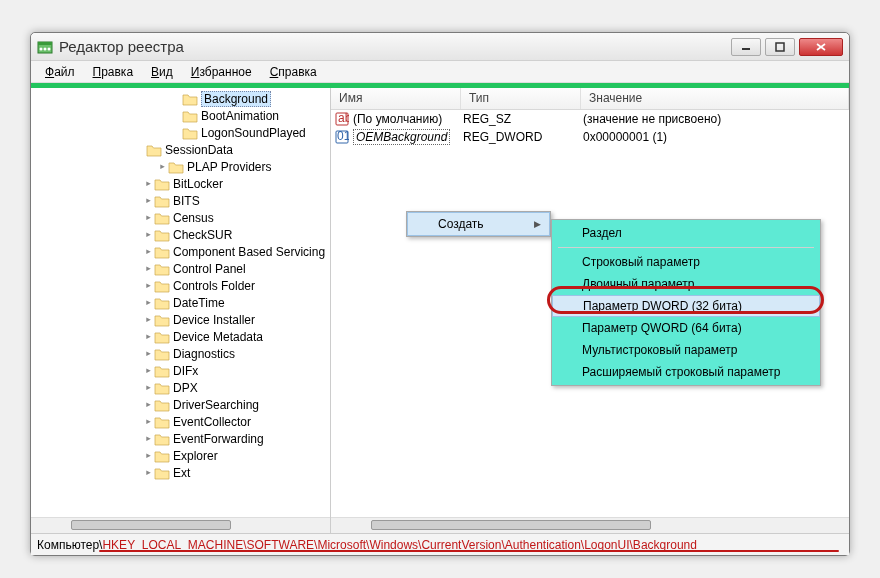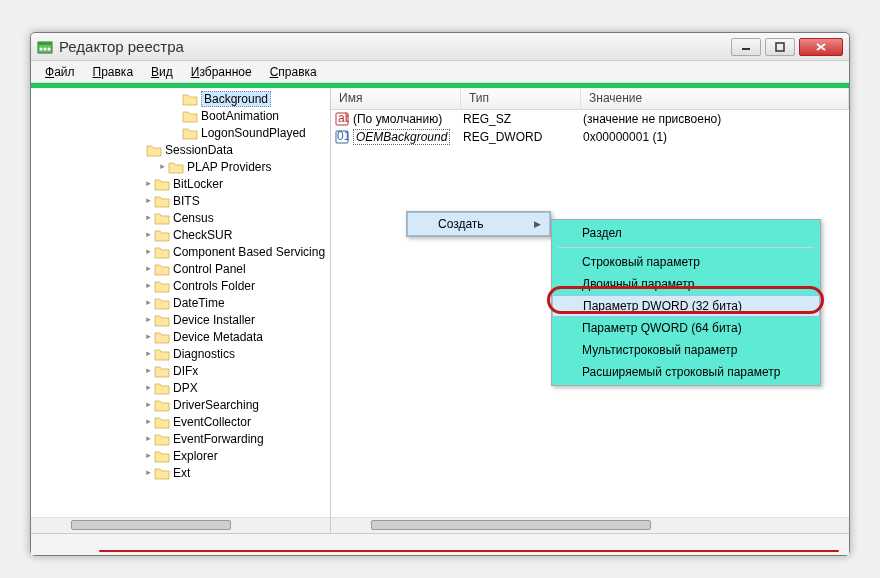--- a/index.html
+++ b/index.html
@@ -293,20 +293,23 @@
             <div class="cell cv">0x00000001 (1)</div>
           </div>
         </div>
       <div class="list-scroll-h">
           <div class="thumb"></div>
         </div>
     </div>
   </div>
 
   <div class="statusbar">
+    <span class="path">
+      <span>Компьютер\</span><span class="hk">HKEY_LOCAL_MACHINE\SOFTWARE\Microsoft\Windows\CurrentVersion\Authentication\LogonUI\Background</span>
+    </span>
     <div class="underline"></div>
   </div>
 
   <div class="ctx ctx-sub-parent">
     <div class="ctx-item hl">
       <span>Создать</span>
         <span class="arrow">▶</span>
     </div>
   </div>
   <div class="ctx ctx-sub">

